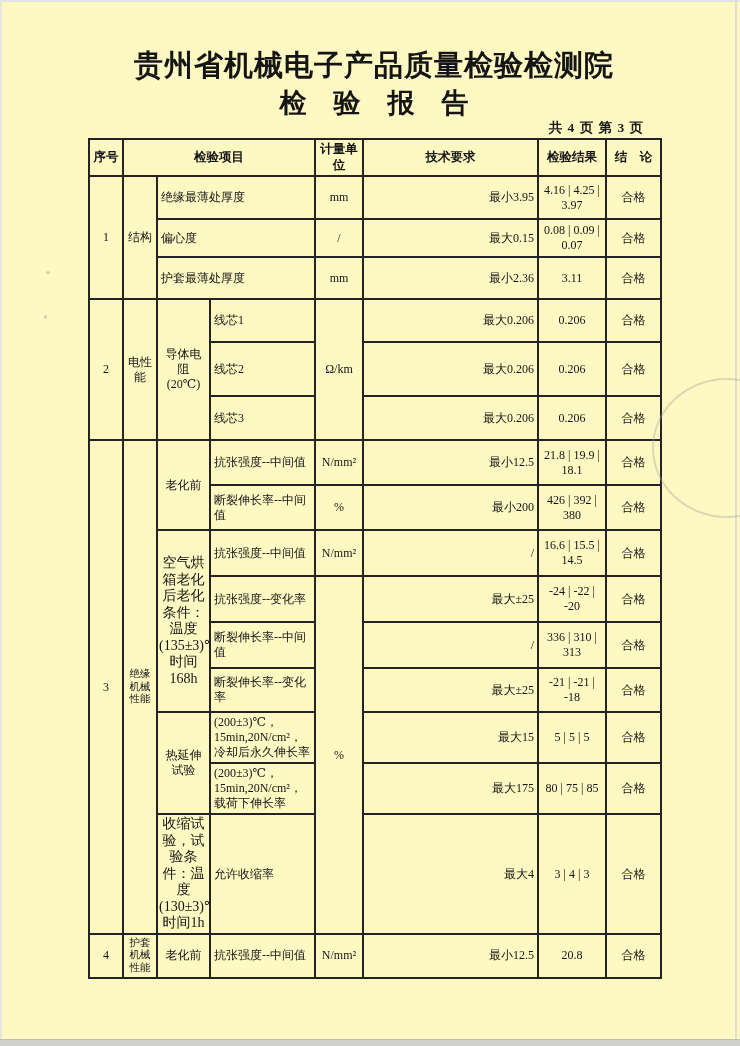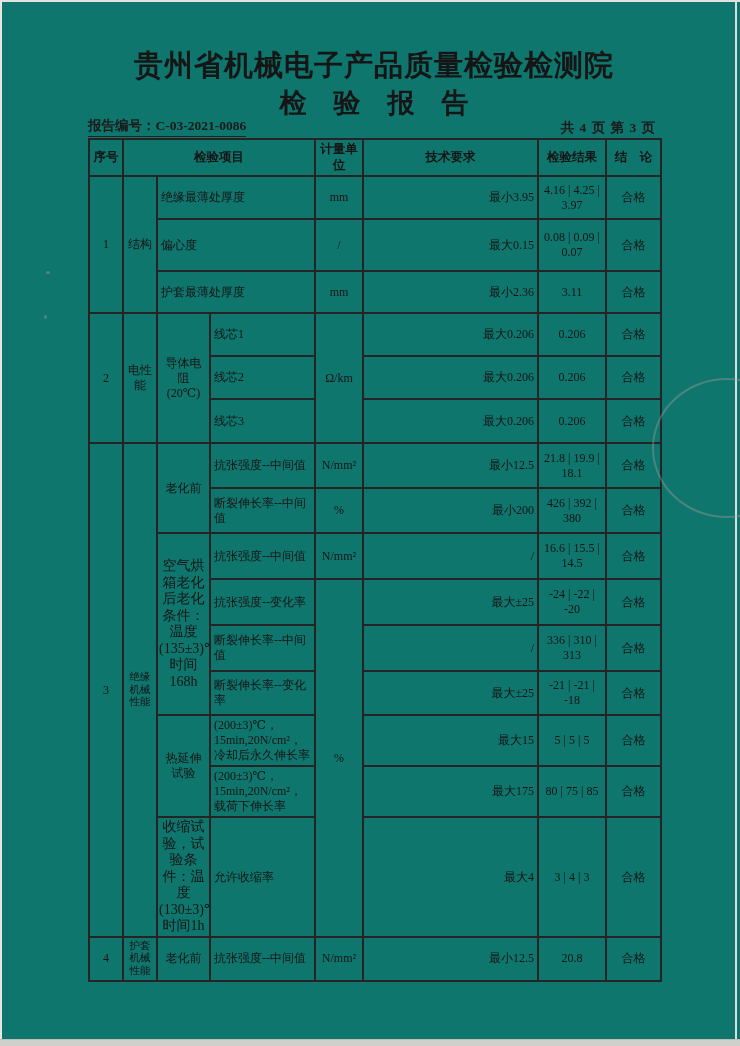--- a/index.html
+++ b/index.html
@@ -6,21 +6,21 @@
   html,body { width:740px; height:1046px; }
   body {
     font-family:"Liberation Serif","DejaVu Serif",serif;
     background:#c9c9c6;
     position:relative;
     overflow:hidden;
     color:#1a1a1a;
   }
   .scan {
     position:absolute; left:0; top:0; width:740px; height:1046px;
-    background:#0f766e; overflow:hidden;
+    background:#fef9c3; overflow:hidden;
   }
   .edge-top    { position:absolute; left:0; top:0; width:740px; height:2px; background:#e2e2df; }
   .edge-left   { position:absolute; left:0; top:0; width:2px; height:1046px; background:#e6e6e3; }
   .edge-right  { position:absolute; right:3px; top:0; width:2px; height:1046px; background:#dcdcd9; }
   .edge-bottom { position:absolute; left:0; bottom:0; width:740px; height:7px; background:#cfcfcc; border-top:1px solid #bdbdba; }
 
   .title {
     position:absolute; left:0; top:46px; width:748px;
     text-align:center; font-size:29px; font-weight:bold;
     letter-spacing:1px; color:#151515;
@@ -29,21 +29,21 @@
     position:absolute; left:0; top:85px; width:748px;
     text-align:center; font-size:27px; font-weight:bold;
     color:#151515;
   }
   .meta-row {
     position:absolute; left:88px; top:118px; width:572px; height:20px;
     font-size:13.5px;
   }
   .report-no { position:absolute; left:0; bottom:1px; border-bottom:1.5px solid #222; padding-bottom:1px; font-weight:bold; }
   .report-no .val { font-weight:bold; font-family:"Liberation Serif","DejaVu Serif",serif; }
-  .pagination { position:absolute; right:4px; bottom:1px; font-weight:bold; letter-spacing:1px; }
+  .pagination { position:absolute; right:16px; bottom:1px; font-weight:bold; letter-spacing:1px; }
 
   table.report {
     position:absolute; left:88px; top:138px;
     border-collapse:collapse; table-layout:fixed;
     width:572px;
   }
   table.report th, table.report td {
     border:2px solid #242424;
     font-size:12px; line-height:1.25;
     padding:2px 3px; vertical-align:middle;
@@ -75,21 +75,20 @@
 
 <div class="scan">
   <div class="edge-top"></div>
   <div class="edge-left"></div>
   <div class="edge-right"></div>
 
   <div class="title">贵州省机械电子产品质量检验检测院</div>
   <div class="subtitle">检　验　报　告</div>
 
   <div class="meta-row">
-    <span class="report-no"><span>报告编号：</span><span class="val">C-03-2021-0086</span></span>
     <span class="pagination">共 4 页 第 3 页</span>
   </div>
 
   <table class="report">
     <colgroup>
       <col style="width:34px">
         <col style="width:34px">
         <col style="width:53px">
         <col style="width:105px">
       <col style="width:48px">
@@ -110,21 +109,21 @@
 
     <tr style="height:43px">
       <td class="c-seq" rowspan="3">1</td>
       <td class="c-cat" rowspan="3">结构</td>
       <td class="c-item" colspan="2">绝缘最薄处厚度</td>
       <td class="c-unit">mm</td>
       <td class="c-req">最小3.95</td>
       <td class="c-res">4.16 | 4.25 | 3.97</td>
       <td class="c-con">合格</td>
     </tr>
-    <tr style="height:52px">
+    <tr style="height:38px">
       <td class="c-item" colspan="2">偏心度</td>
       <td class="c-unit">/</td>
       <td class="c-req">最大0.15</td>
       <td class="c-res">0.08 | 0.09 | 0.07</td>
       <td class="c-con">合格</td>
     </tr>
     <tr style="height:42px">
       <td class="c-item" colspan="2">护套最薄处厚度</td>
       <td class="c-unit">mm</td>
       <td class="c-req">最小2.36</td>
@@ -135,21 +134,21 @@
     <tr style="height:43px">
       <td class="c-seq" rowspan="3">2</td>
       <td class="c-cat" rowspan="3">电性能</td>
       <td class="c-group" rowspan="3">导体电阻(20℃)</td>
       <td class="c-item">线芯1</td>
       <td class="c-unit" rowspan="3">Ω/km</td>
       <td class="c-req">最大0.206</td>
       <td class="c-res">0.206</td>
       <td class="c-con">合格</td>
     </tr>
-    <tr style="height:43px">
+    <tr style="height:54px">
       <td class="c-item">线芯2</td>
       <td class="c-req">最大0.206</td>
       <td class="c-res">0.206</td>
       <td class="c-con">合格</td>
     </tr>
     <tr style="height:44px">
       <td class="c-item">线芯3</td>
       <td class="c-req">最大0.206</td>
       <td class="c-res">0.206</td>
       <td class="c-con">合格</td>

